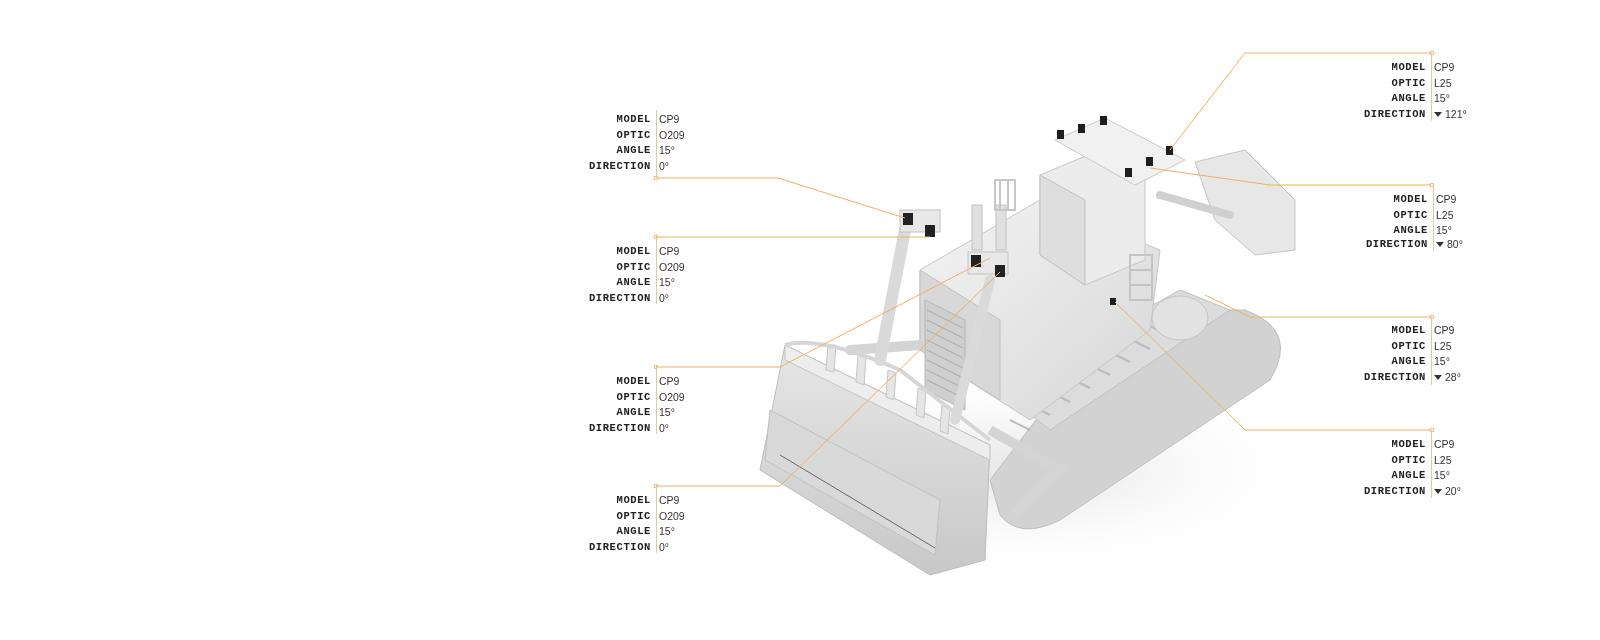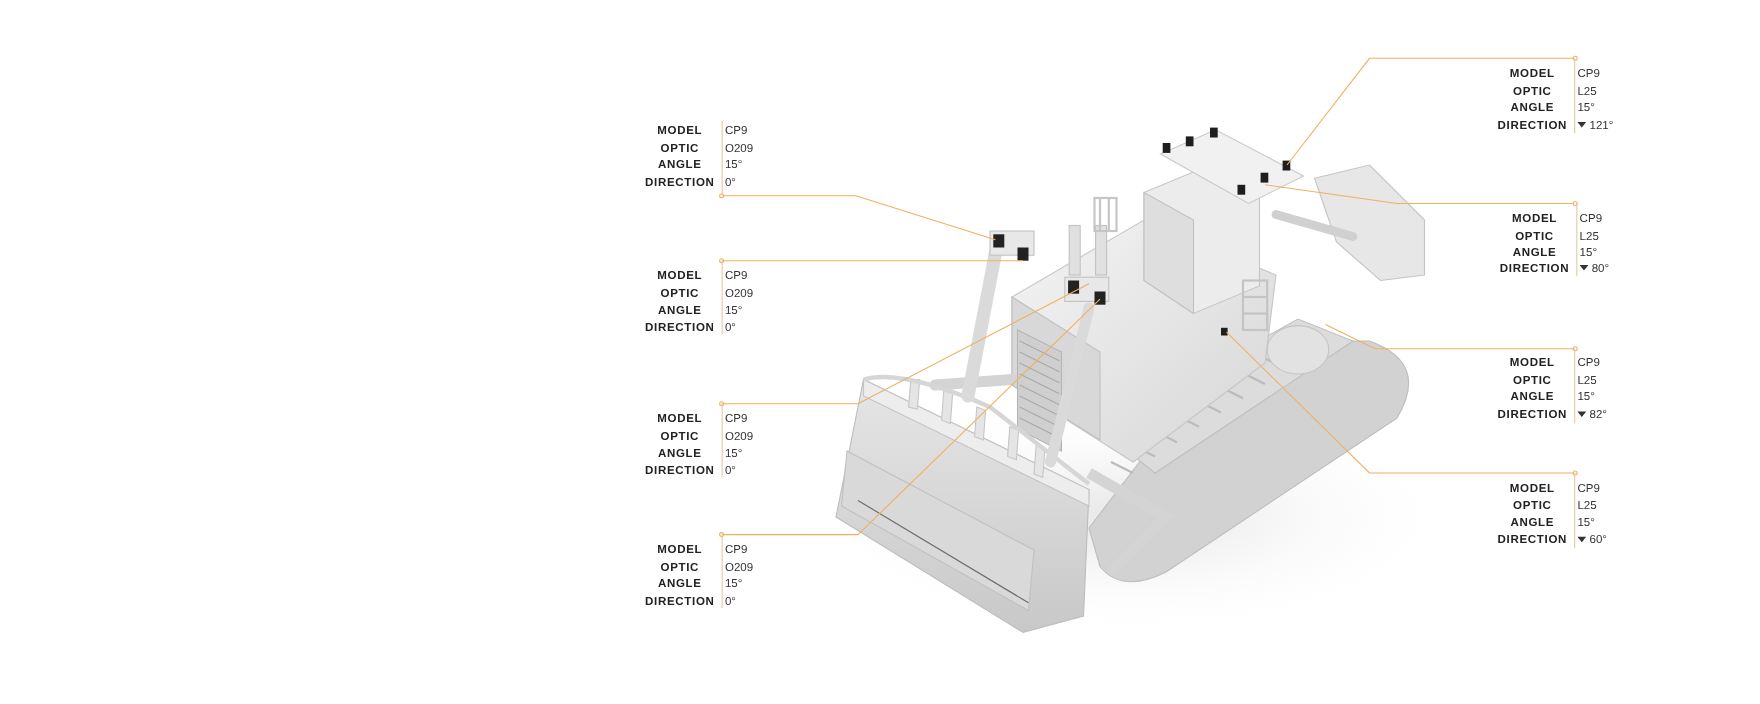--- a/index.html
+++ b/index.html
@@ -2,23 +2,23 @@
 <html><head>
 <meta charset="utf-8">
 <style>
   html, body { margin: 0; padding: 0; background: #ffffff; }
   body { width: 1600px; height: 640px; position: relative; overflow: hidden;
          font-family: "DejaVu Sans", sans-serif; }
   .stage { position: absolute; left: 0; top: 0; width: 1600px; height: 640px; }
   svg.art { position: absolute; left: 0; top: 0; }
   .callout { position: absolute; font-size: 11px; line-height: 15.6px; }
   .callout .row { display: flex; }
-  .callout .lbl { width: 66px; text-align: center; font-weight: bold; color: #222;
+  .callout .lbl { width: 66px; text-align: right; font-weight: bold; color: #222;
                   letter-spacing: 0.6px; font-size: 10.5px;
-                  font-family: Liberation Sans, sans-serif; }
+                  font-family: Liberation Mono, monospace; }
   .callout .val { padding-left: 8px; color: #333; font-size: 10.5px;
                   font-family: "Liberation Sans", sans-serif; }
   .callout .rule { position: absolute; left: 71px; top: -2px; width: 1px; background: #e8c79a; }
   .callout.right .rule { left: 71px; }
   .arrow { display: inline-block; width: 0; height: 0; border-left: 4px solid transparent;
            border-right: 4px solid transparent; border-top: 5px solid #333; margin-right: 3px;
            vertical-align: 1px; }
 </style>
 </head>
 <body>
@@ -302,37 +302,37 @@
     <div class="row">
         <span class="lbl">OPTIC</span>
         <span class="val">L25</span>
       </div>
     <div class="row">
         <span class="lbl">ANGLE</span>
         <span class="val">15°</span>
       </div>
     <div class="row">
         <span class="lbl">DIRECTION</span>
-        <span class="val"><span class="arrow"></span><span>82°</span></span>
+        <span class="val"><span class="arrow"></span><span>28°</span></span>
       </div>
   </div>
 
   <div class="callout right" style="left:1360px; top:437px;">
     <div class="rule" style="height:68px; top:-7px;"></div>
     <div class="row">
         <span class="lbl">MODEL</span>
         <span class="val">CP9</span>
       </div>
     <div class="row">
         <span class="lbl">OPTIC</span>
         <span class="val">L25</span>
       </div>
     <div class="row">
         <span class="lbl">ANGLE</span>
         <span class="val">15°</span>
       </div>
     <div class="row">
         <span class="lbl">DIRECTION</span>
-        <span class="val"><span class="arrow"></span><span>60°</span></span>
+        <span class="val"><span class="arrow"></span><span>20°</span></span>
       </div>
   </div>
 
 </div>
 
 </body></html>

